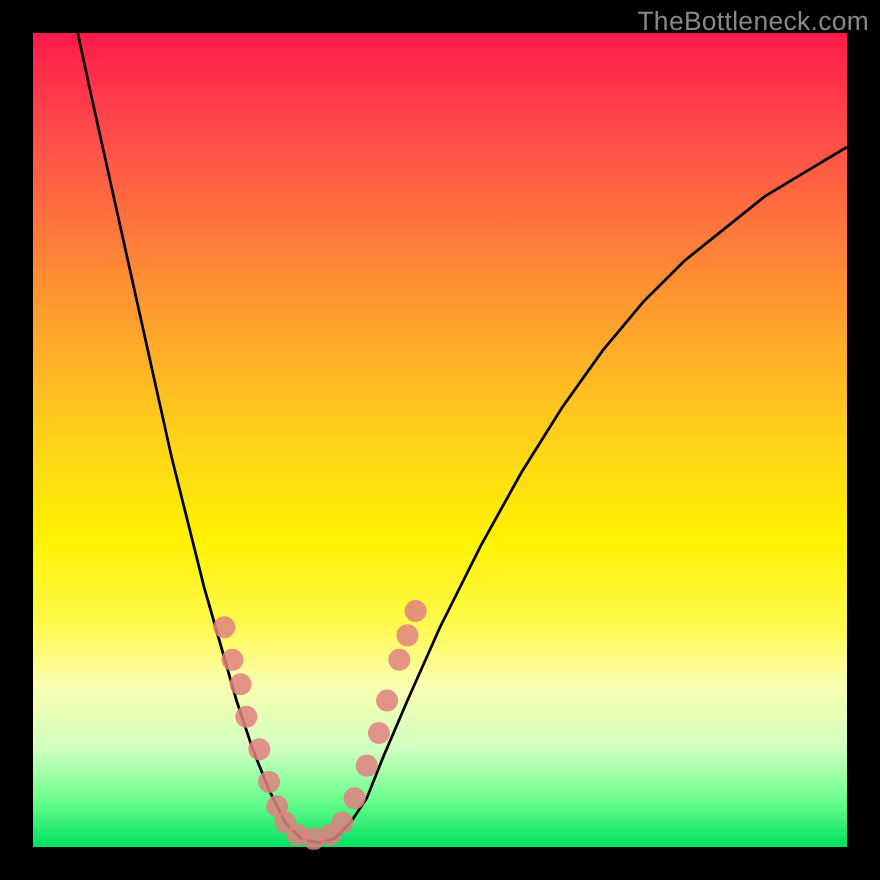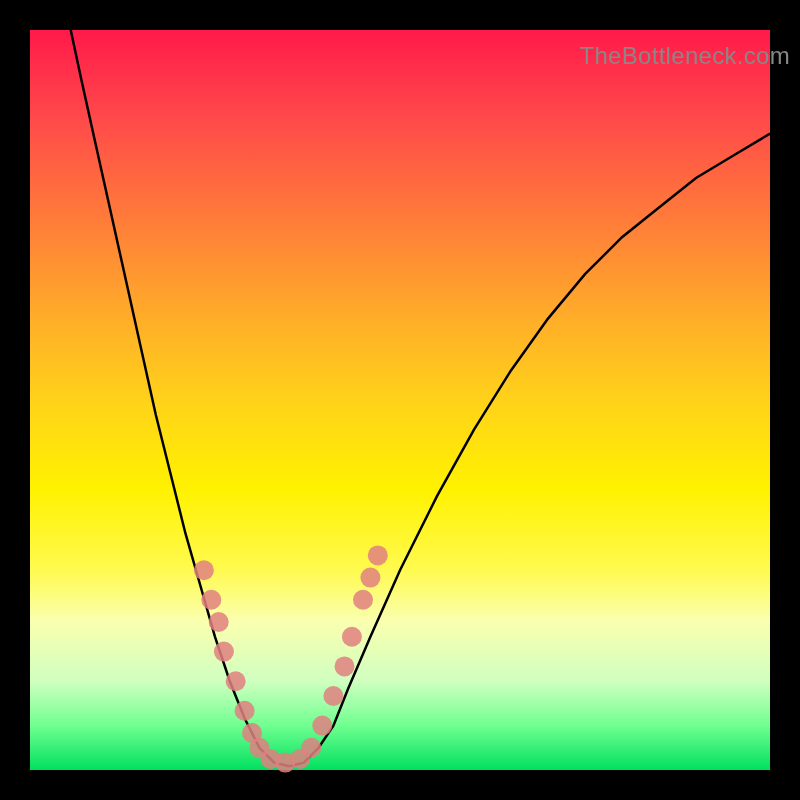--- a/index.html
+++ b/index.html
@@ -32,21 +32,20 @@
     );
   }
   .watermark {
     position: absolute;
     top: 6px;
     right: 10px;
     color: #888;
     font-size: 24px;
     font-weight: 500;
     letter-spacing: 0.3px;
-    margin-top: 36px;
   }
   svg {
     position: absolute;
     left: 0;
     top: 0;
   }
 </style>
 </head>
 <body>
 

